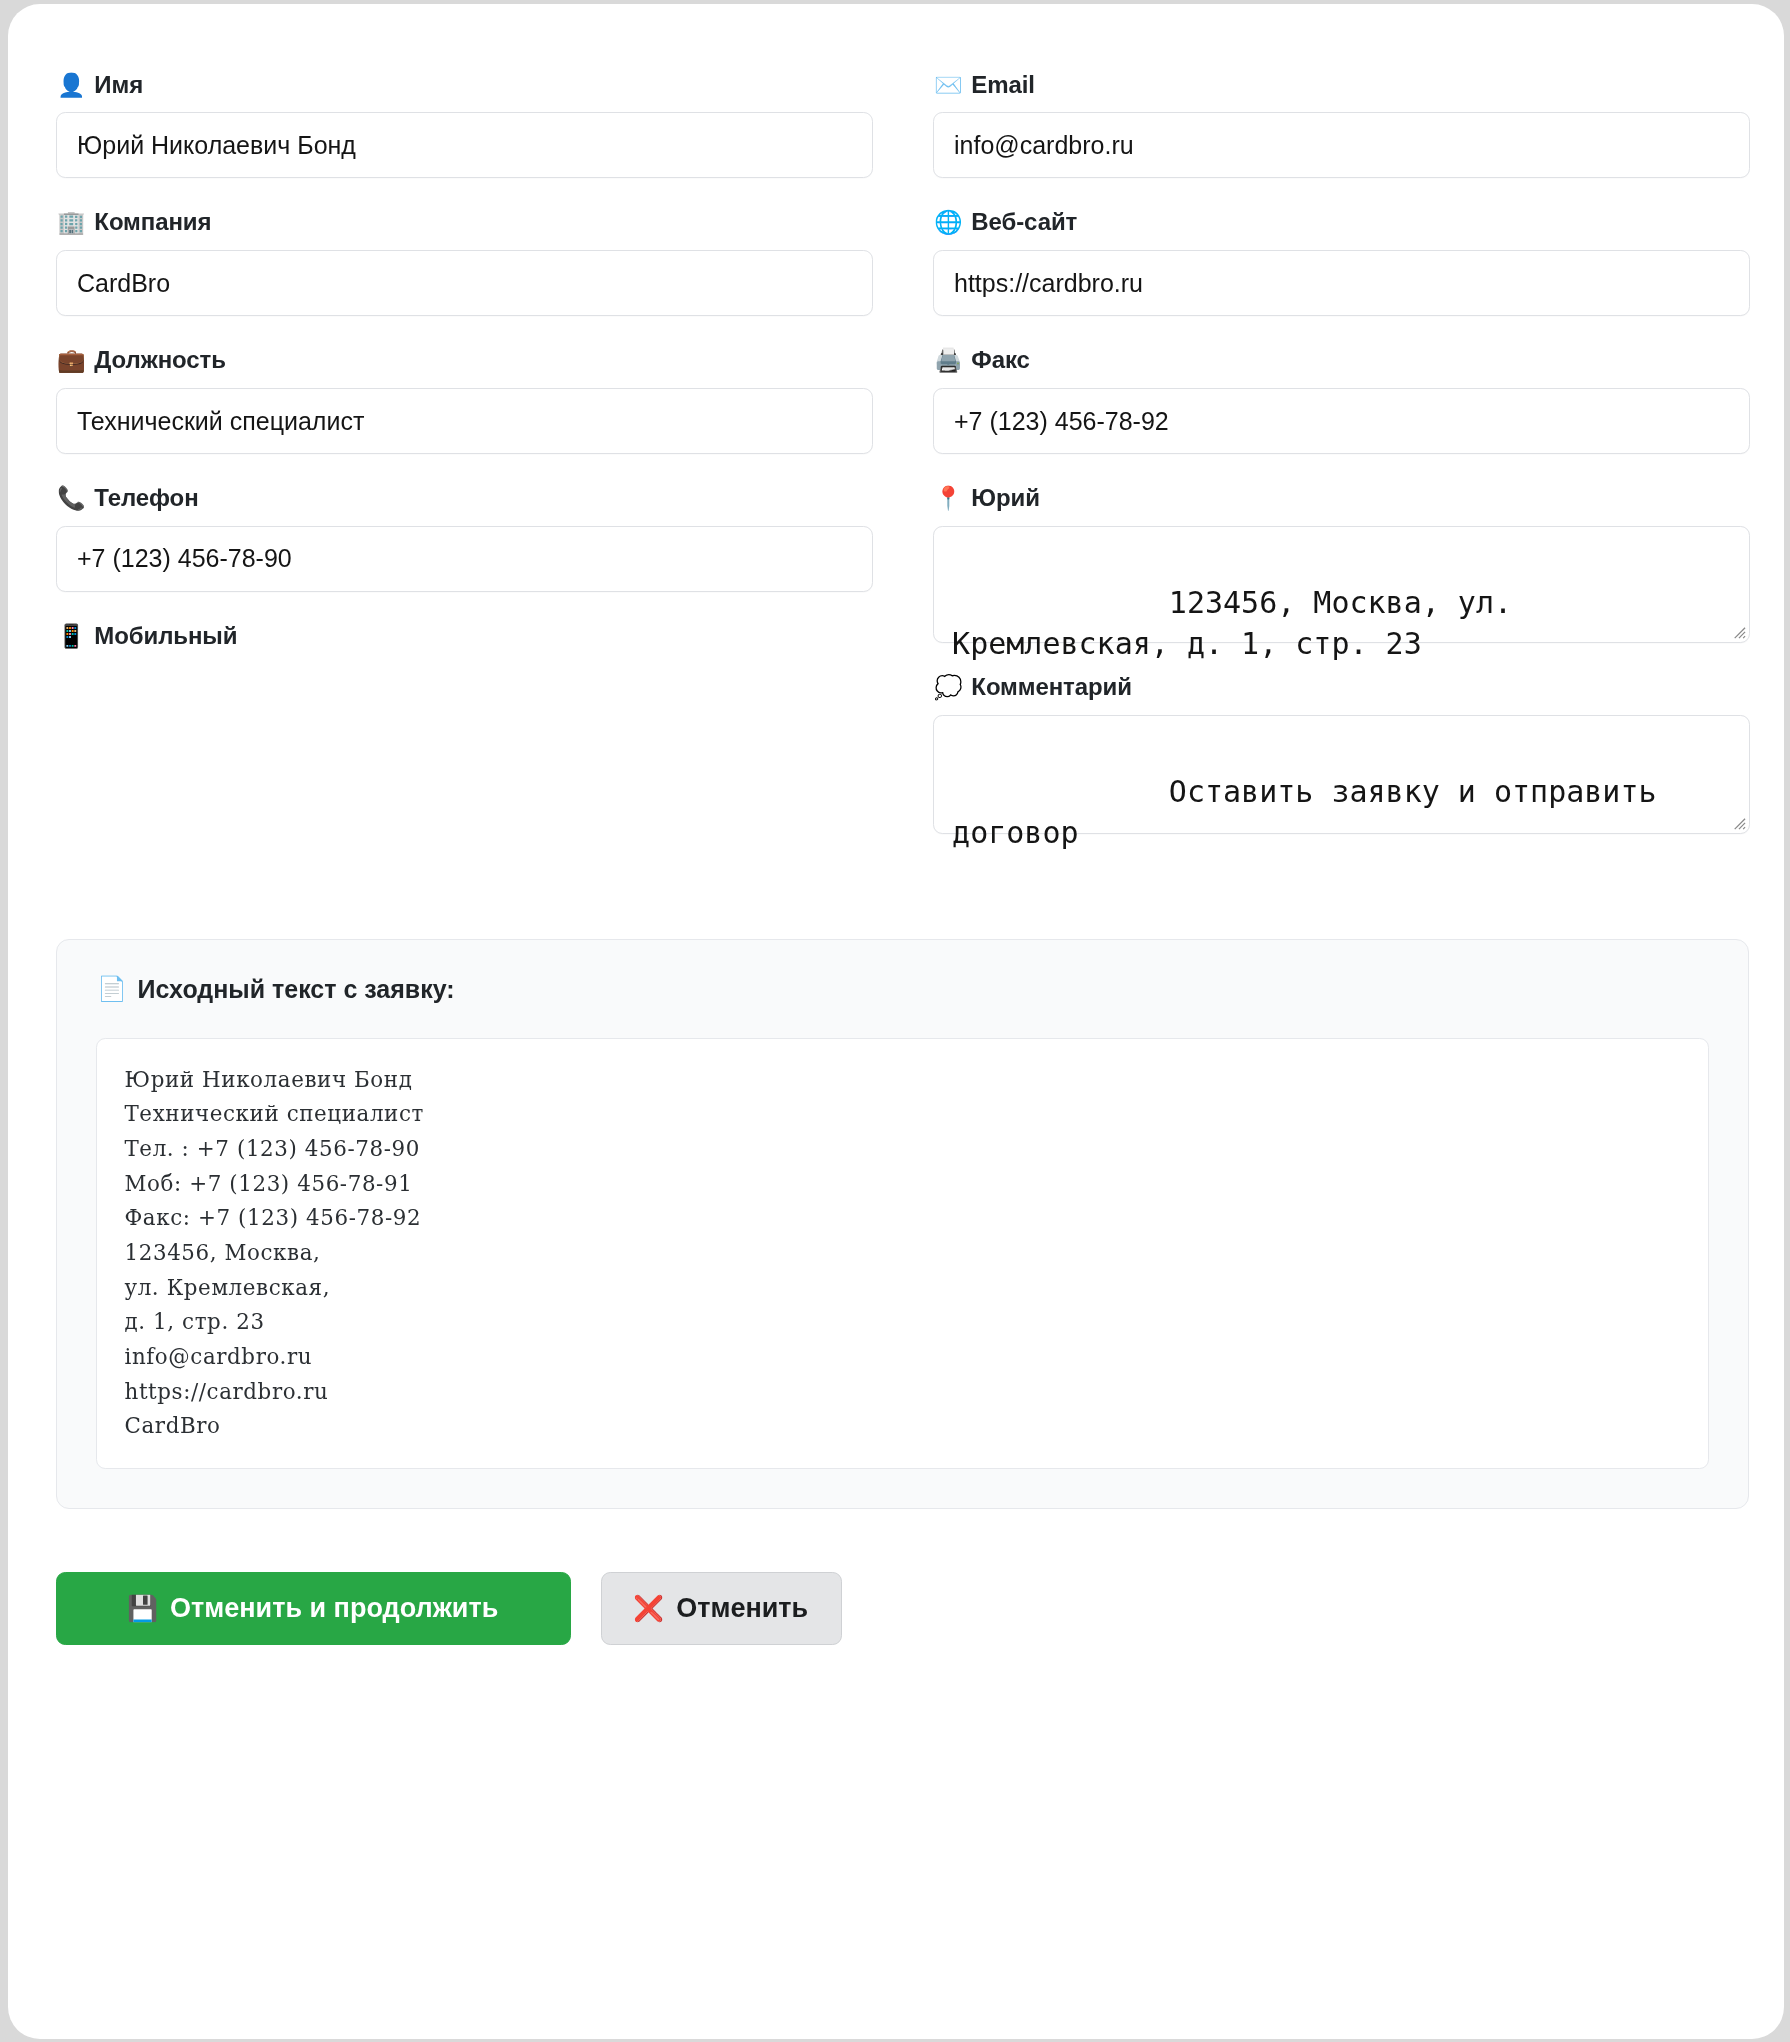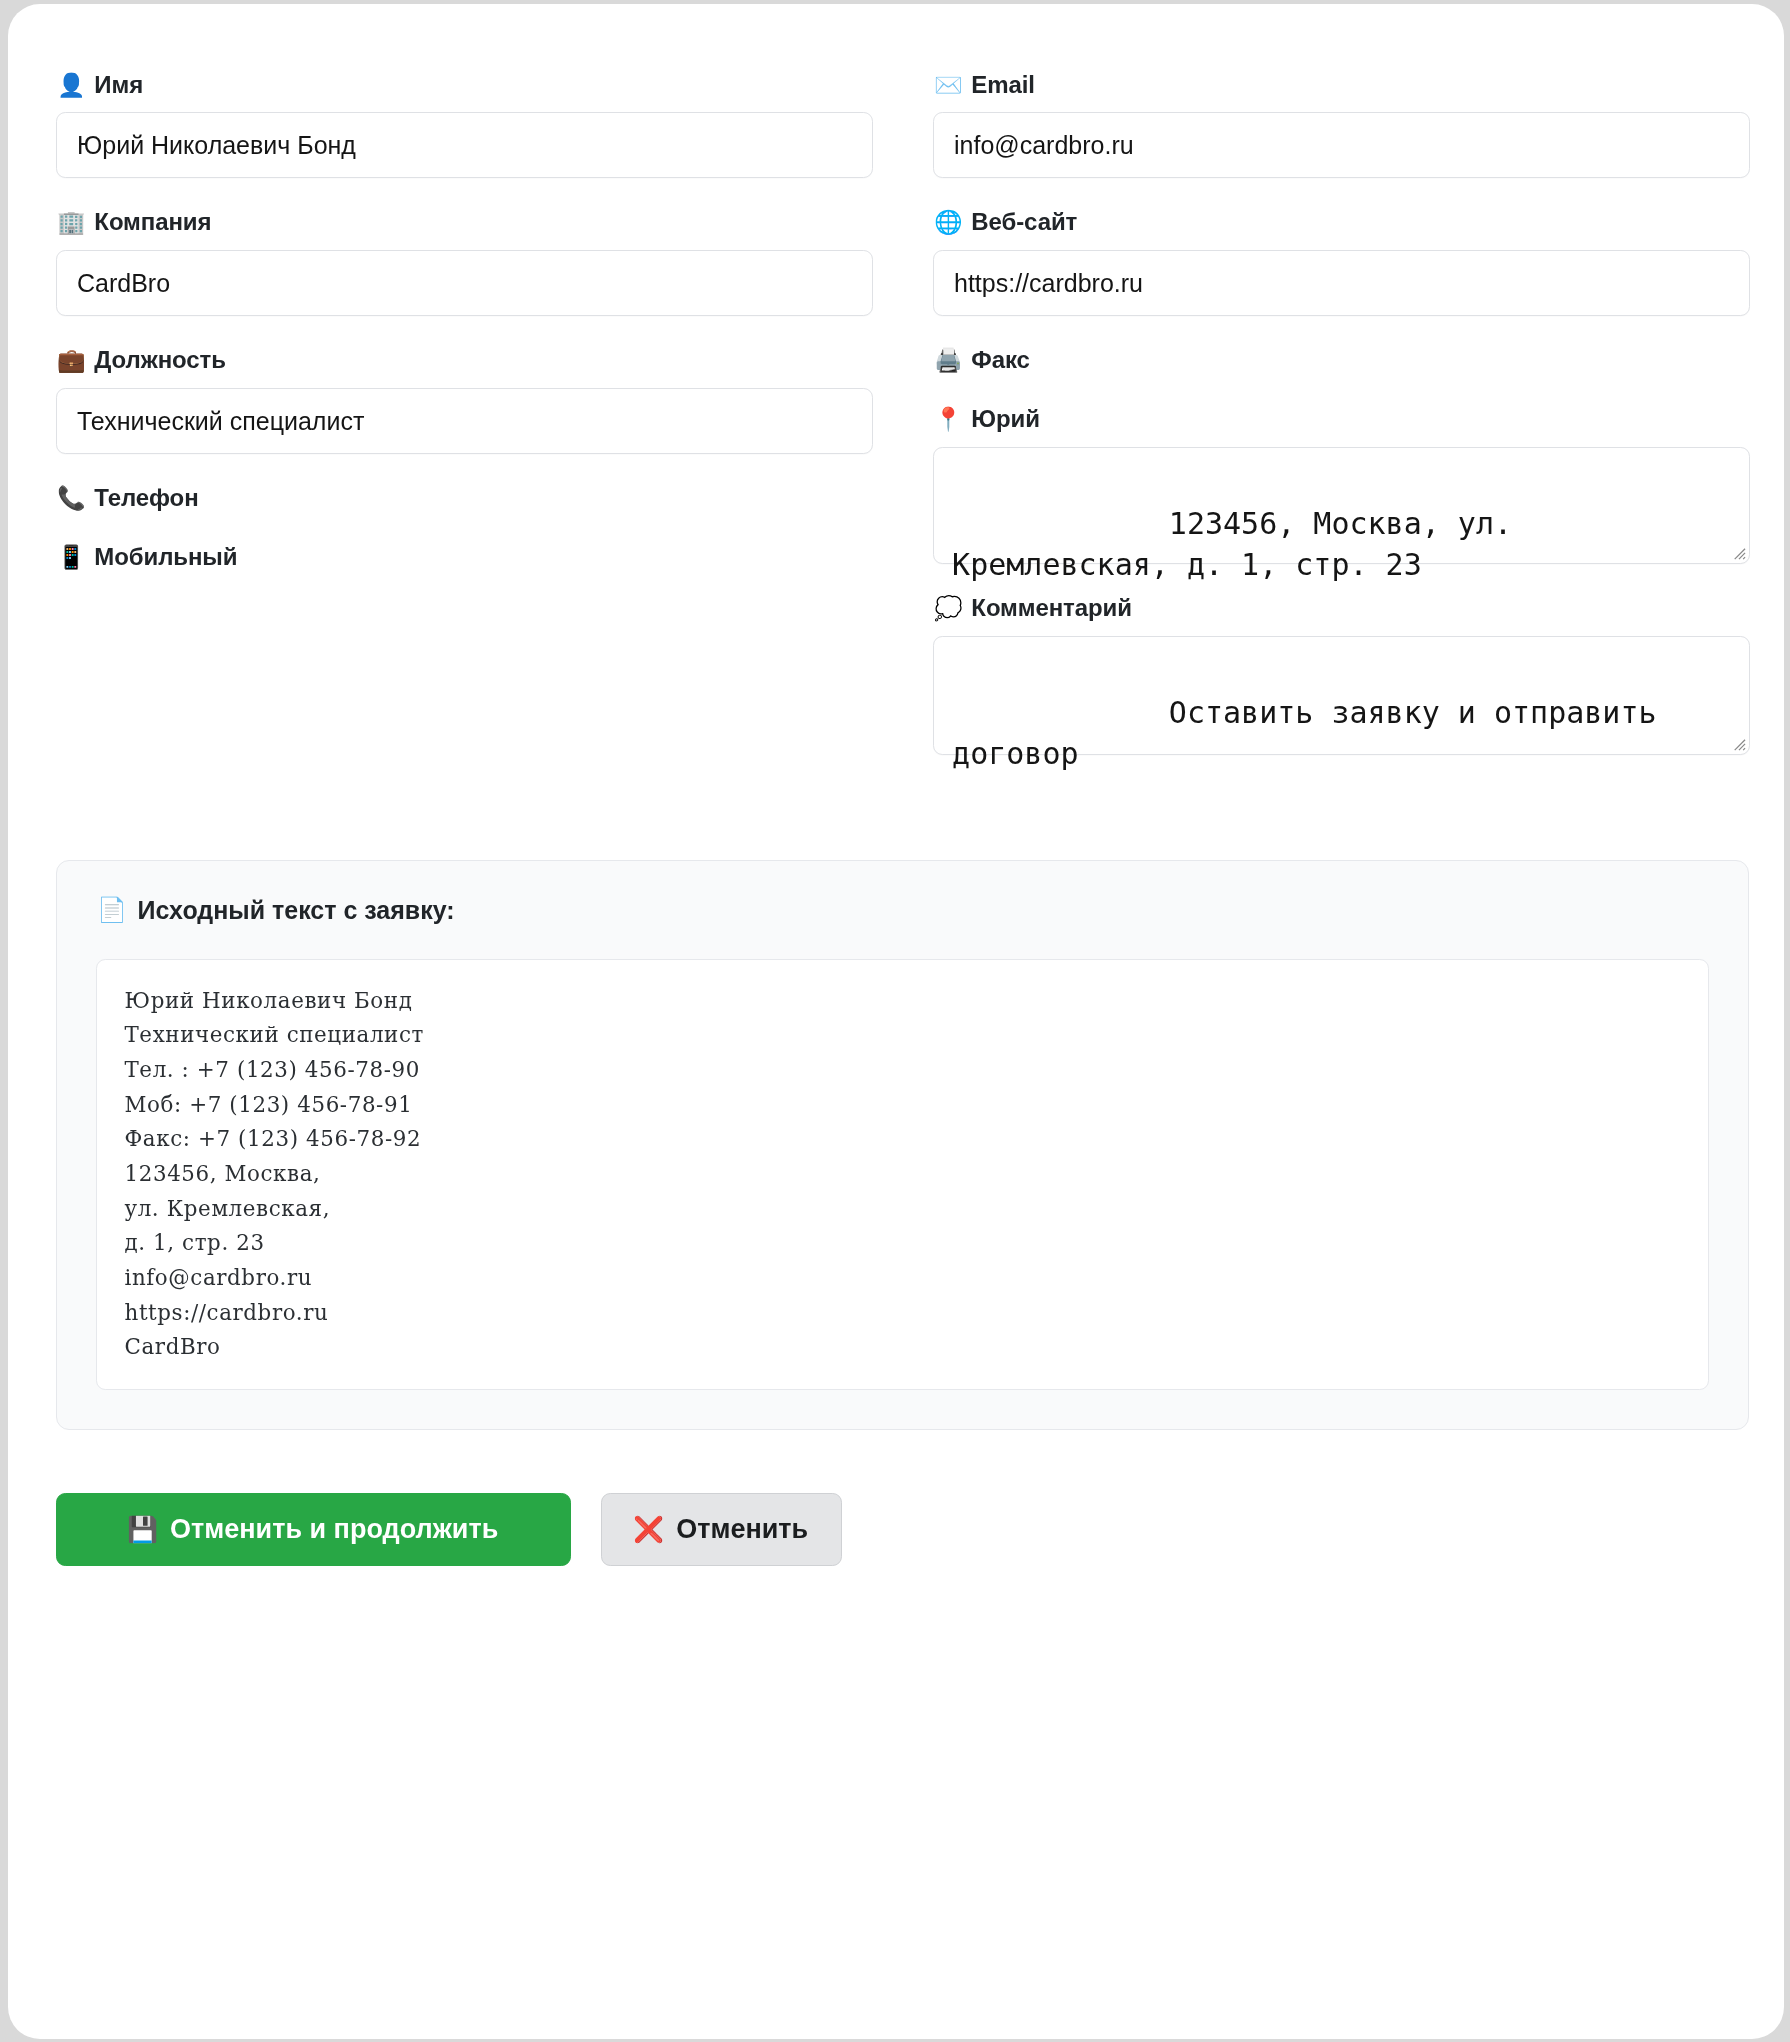--- a/index.html
+++ b/index.html
@@ -223,20 +223,21 @@
             <span>Должность</span>
           </div>
           <div class="input-box">Технический специалист</div>
         </div>
 
         <div class="field">
           <div class="field-label">
             <span class="ico emoji">📞</span>
             <span>Телефон</span>
           </div>
+          <div class="input-box">+7 (123) 456-78-90</div>
         </div>
 
         <div class="field">
           <div class="field-label">
             <span class="ico emoji">📱</span>
             <span>Мобильный</span>
           </div>
         </div>
 
       </div>
@@ -257,20 +258,21 @@
             <span>Веб-сайт</span>
           </div>
           <div class="input-box">https://cardbro.ru</div>
         </div>
 
         <div class="field">
           <div class="field-label">
             <span class="ico emoji">🖨️</span>
             <span>Факс</span>
           </div>
+          <div class="input-box">+7 (123) 456-78-92</div>
         </div>
 
         <div class="field">
           <div class="field-label">
             <span class="ico emoji">📍</span>
             <span>Юрий</span>
           </div>
           <div class="textarea-box addr">
             <span>123456, Москва, ул. Кремлевская, д. 1, стр. 23</span>
             <svg class="resize-handle" viewBox="0 0 17 17" aria-hidden="true">

